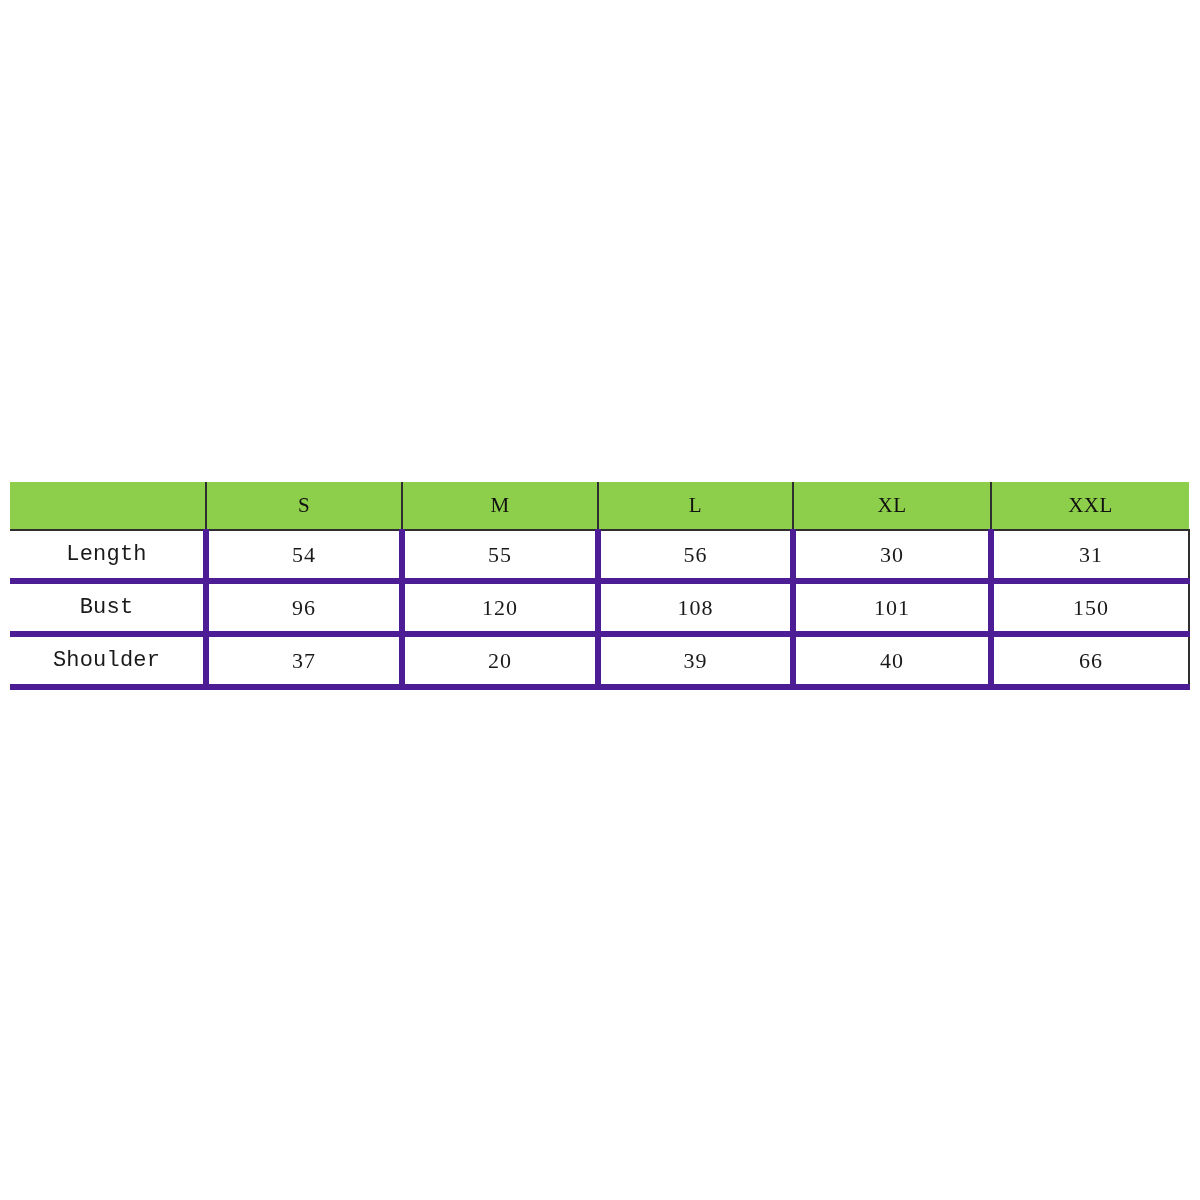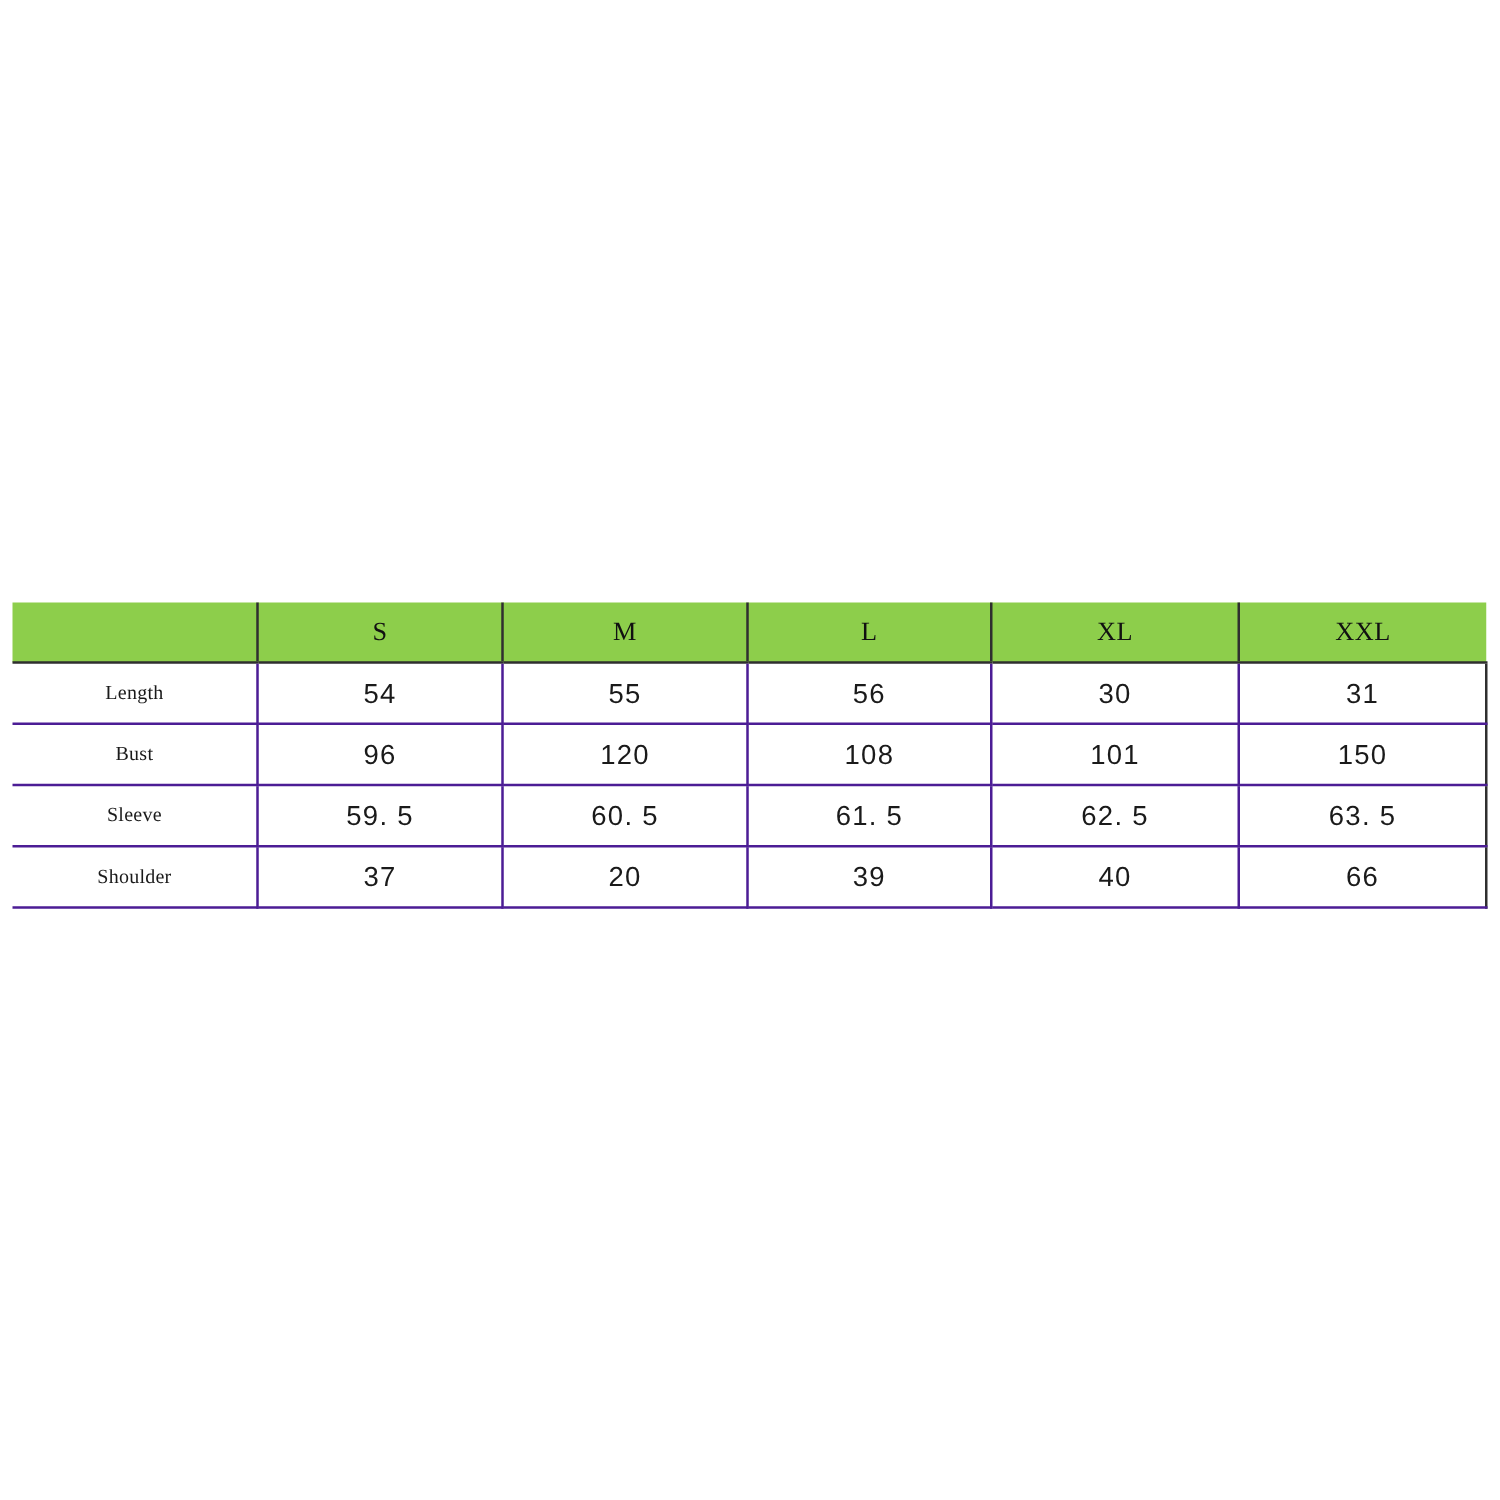--- a/index.html
+++ b/index.html
@@ -25,21 +25,21 @@
   }
 
   #size-chart col.c-label { width: 196px; }
   #size-chart col.c-size  { width: 196px; }
   #size-chart col.c-size-l  { width: 195px; }
   #size-chart col.c-size-xl { width: 198px; }
   #size-chart col.c-size-xxl{ width: 198px; }
 
   #size-chart td,
   #size-chart th {
-    border: 2px solid #4c1d95;
+    border: 6px solid #4c1d95;
     padding: 0;
     margin: 0;
     height: 47px;
     text-align: center;
     vertical-align: middle;
     background: #ffffff;
     color: #1a1a1a;
   }
 
   
@@ -69,28 +69,28 @@
     border-top: 0;
   }
   #size-chart tbody tr td:first-child {
     border-left: 0;
   }
   #size-chart tbody tr td:last-child {
     border-right: 2px solid #2f2f2f;
   }
 
   .row-label {
-    font-family: Liberation Serif, serif;
-    font-size: 16px;
+    font-family: Liberation Mono, monospace;
+    font-size: 22px;
     color: #111111;
     letter-spacing: 0.2px;
   }
 
   .measure-value {
-    font-family: Liberation Sans, sans-serif;
+    font-family: Liberation Serif, serif;
     font-size: 22px;
     color: #1a1a1a;
     letter-spacing: 1px;
   }
 </style>
 </head>
 <body>
 
 <table id="size-chart">
   <colgroup>
@@ -122,28 +122,20 @@
     </tr>
     <tr>
       <td class="row-label">Bust</td>
       <td class="measure-value">96</td>
       <td class="measure-value">120</td>
       <td class="measure-value">108</td>
       <td class="measure-value">101</td>
       <td class="measure-value">150</td>
     </tr>
     <tr>
-      <td class="row-label">Sleeve</td>
-      <td class="measure-value">59. 5</td>
-      <td class="measure-value">60. 5</td>
-      <td class="measure-value">61. 5</td>
-      <td class="measure-value">62. 5</td>
-      <td class="measure-value">63. 5</td>
-    </tr>
-    <tr>
       <td class="row-label">Shoulder</td>
       <td class="measure-value">37</td>
       <td class="measure-value">20</td>
       <td class="measure-value">39</td>
       <td class="measure-value">40</td>
       <td class="measure-value">66</td>
     </tr>
   </tbody>
 </table>
 

